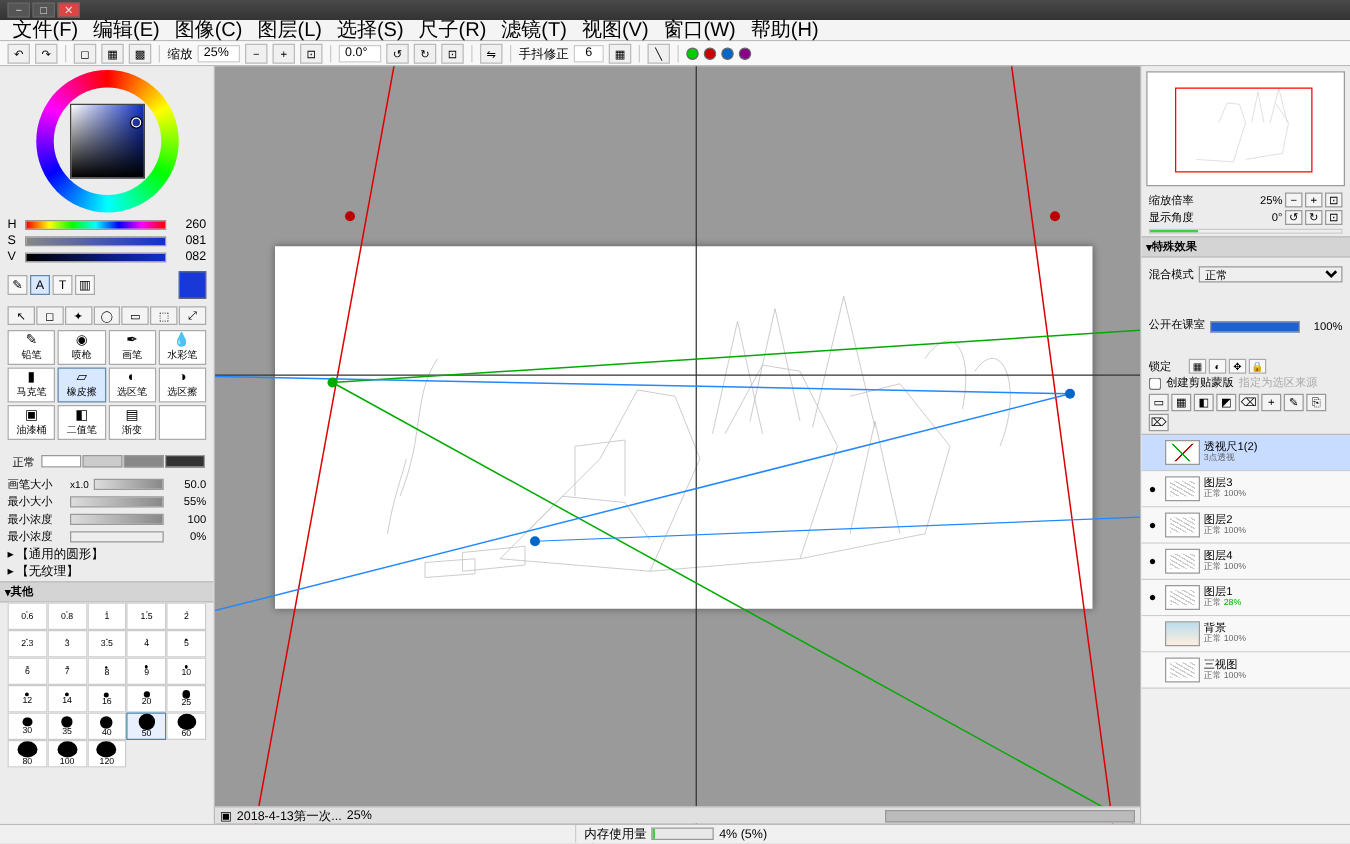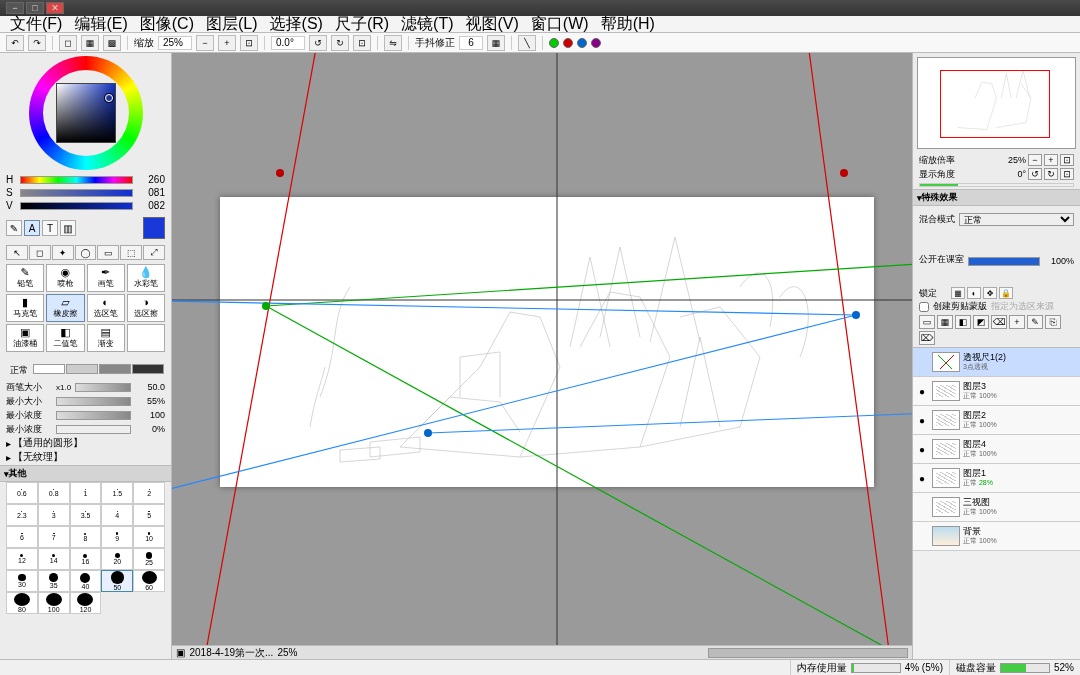--- a/index.html
+++ b/index.html
@@ -111,21 +111,21 @@
 .layer .eye { width: 14px; font-size: 10px; text-align: center; cursor: default; }
 .layer .thumb { width: 28px; height: 20px; background: #fff; border: 1px solid #999; position: relative; flex-shrink: 0; }
 .layer .thumb.persp::after { content: ""; position: absolute; inset: 2px; background: linear-gradient(45deg,transparent 45%,#0a0 45%,#0a0 48%,transparent 48%), linear-gradient(-45deg,transparent 45%,#c00 45%,#c00 48%,transparent 48%); }
 .layer .thumb.sketch::after { content: ""; position: absolute; inset: 3px; background: repeating-linear-gradient(30deg,#ccc,#ccc 1px,transparent 1px,transparent 3px); }
 .layer .thumb.bg { background: linear-gradient(#bde,#fed); }
 .layer .info { flex: 1; min-width: 0; line-height: 1.1; }
 .layer .name { font-size: 9px; white-space: nowrap; overflow: hidden; }
 .layer .sub { font-size: 7px; color: #666; white-space: nowrap; }
 .layer .sub .pct.green { color: #0a0; }
 
-.statusbar { height: 16px; background: #f0f0f0; border-top: 1px solid #bbb; display: flex; align-items: center; font-size: 10px; }
+.statusbar { height: 16px; background: #f0f0f0; border-top: 1px solid #bbb; display: flex; align-items: center; font-size: 10px; flex-direction: column; }
 .statusbar .seg { padding: 0 6px; border-left: 1px solid #ccc; height: 100%; display: flex; align-items: center; gap: 4px; }
 .statusbar .bar { width: 50px; height: 10px; border: 1px solid #999; background: linear-gradient(to right,#4c4 var(--p,5%),#e8e8e8 var(--p,5%)); }
 
 svg.ov { position: absolute; inset: 0; width: 100%; height: 100%; overflow: visible; }
 </style>
 </head>
 <body>
 
 <div class="titlebar">
   <span class="winbtn">−</span>
@@ -449,21 +449,21 @@
       <line x1="256" y1="380" x2="760" y2="360" stroke="#28f" stroke-width="1"></line>
     </svg>
     <div class="vp" style="left:108px;top:120px"></div>
     <div class="vp" style="left:672px;top:120px"></div>
     <div class="vp g" style="left:94px;top:253px"></div>
     <div class="vp b" style="left:684px;top:262px"></div>
     <div class="vp b" style="left:256px;top:380px"></div>
 
     <div class="hscroll">
       <span style="font-size:10px">▣</span>
-      <span>2018-4-19第一次...</span>
+      <span>2018-4-13第一次...</span>
       <span>25%</span>
       <span style="flex:1"></span>
       <div class="thumb" style="width:200px"></div>
     </div>
   </div>
 
   <div class="rightpanel">
     <div class="navpreview">
       <svg class="ov" viewBox="0 0 160 90">
           <g stroke="#ccc" stroke-width="0.5" fill="none">
@@ -559,31 +559,31 @@
         <div class="layer">
           <span class="eye">●</span>
           <div class="thumb sketch"></div>
           <div class="info">
             <div class="name">图层1</div>
             <div class="sub">正常 <span class="pct green">28%</span></div>
           </div>
         </div>
         <div class="layer">
           <span class="eye"></span>
+          <div class="thumb bg"></div>
+          <div class="info">
+            <div class="name">背景</div>
+            <div class="sub">正常 100%</div>
+          </div>
+        </div>
+        <div class="layer">
+          <span class="eye"></span>
           <div class="thumb sketch"></div>
           <div class="info">
             <div class="name">三视图</div>
-            <div class="sub">正常 100%</div>
-          </div>
-        </div>
-        <div class="layer">
-          <span class="eye"></span>
-          <div class="thumb bg"></div>
-          <div class="info">
-            <div class="name">背景</div>
             <div class="sub">正常 100%</div>
           </div>
         </div>
       </div>
   </div>
 </div>
 
 <div class="statusbar">
   <span style="flex:1"></span>
   <div class="seg">

